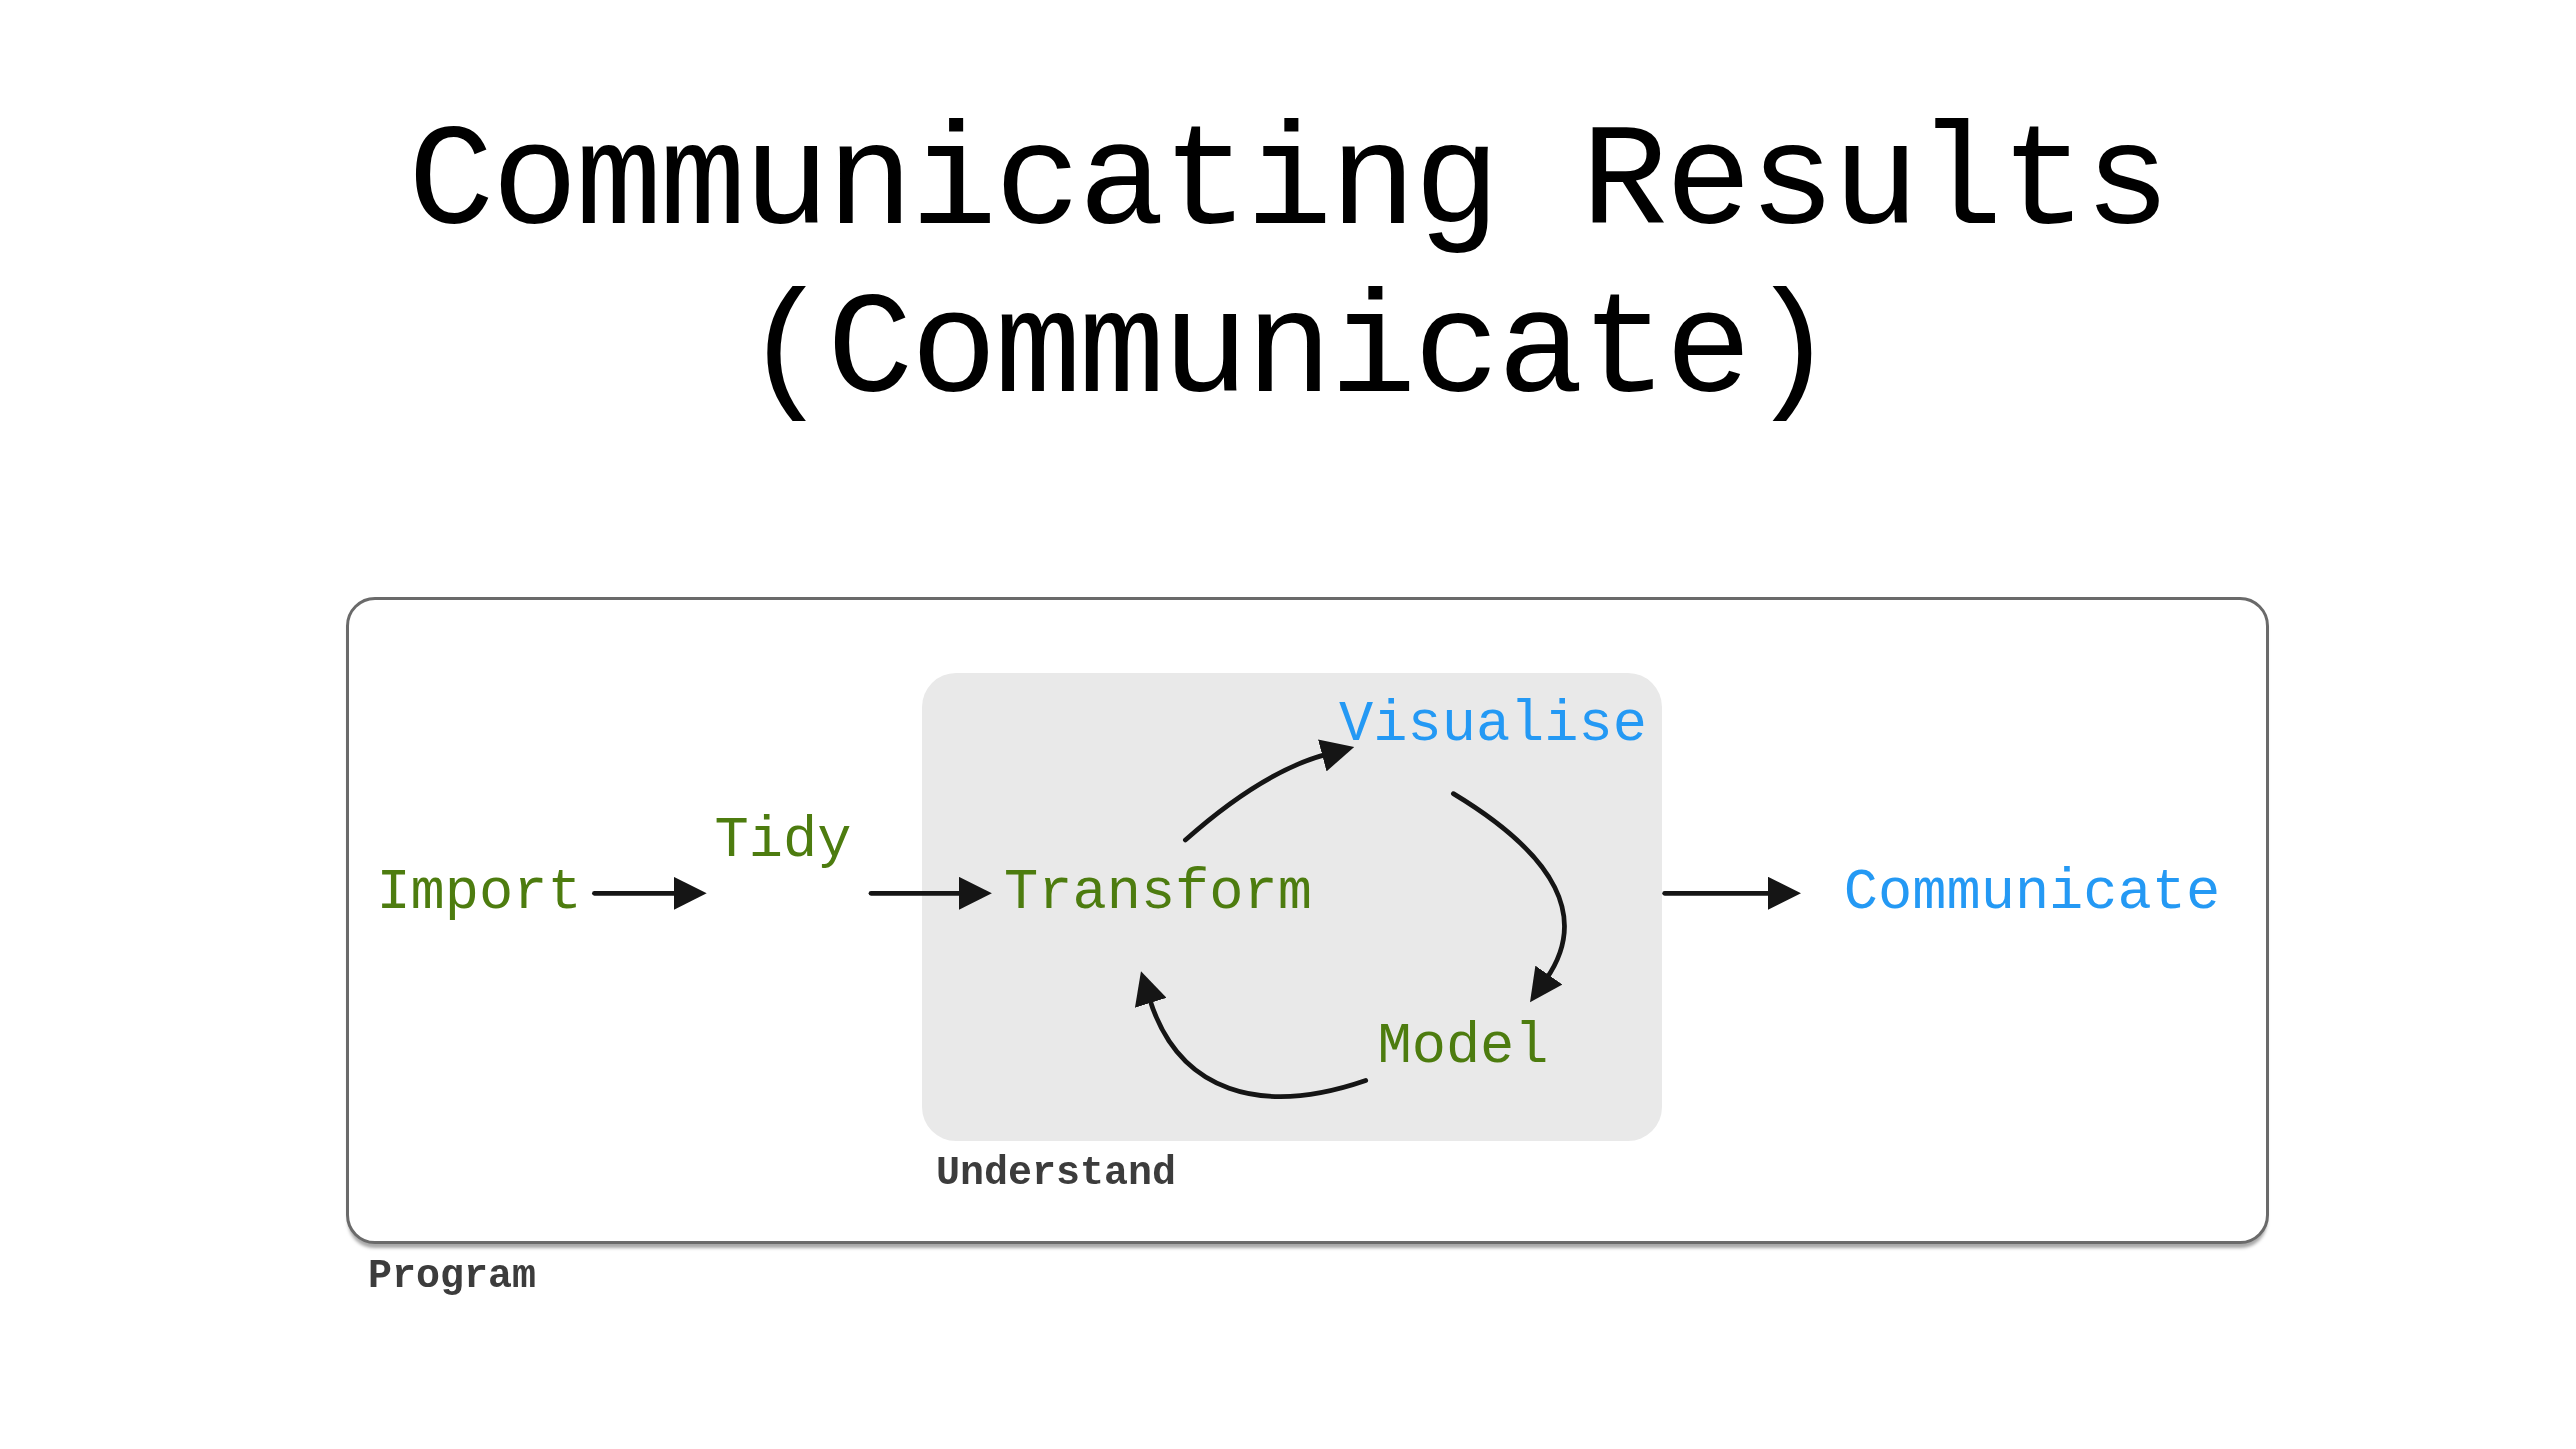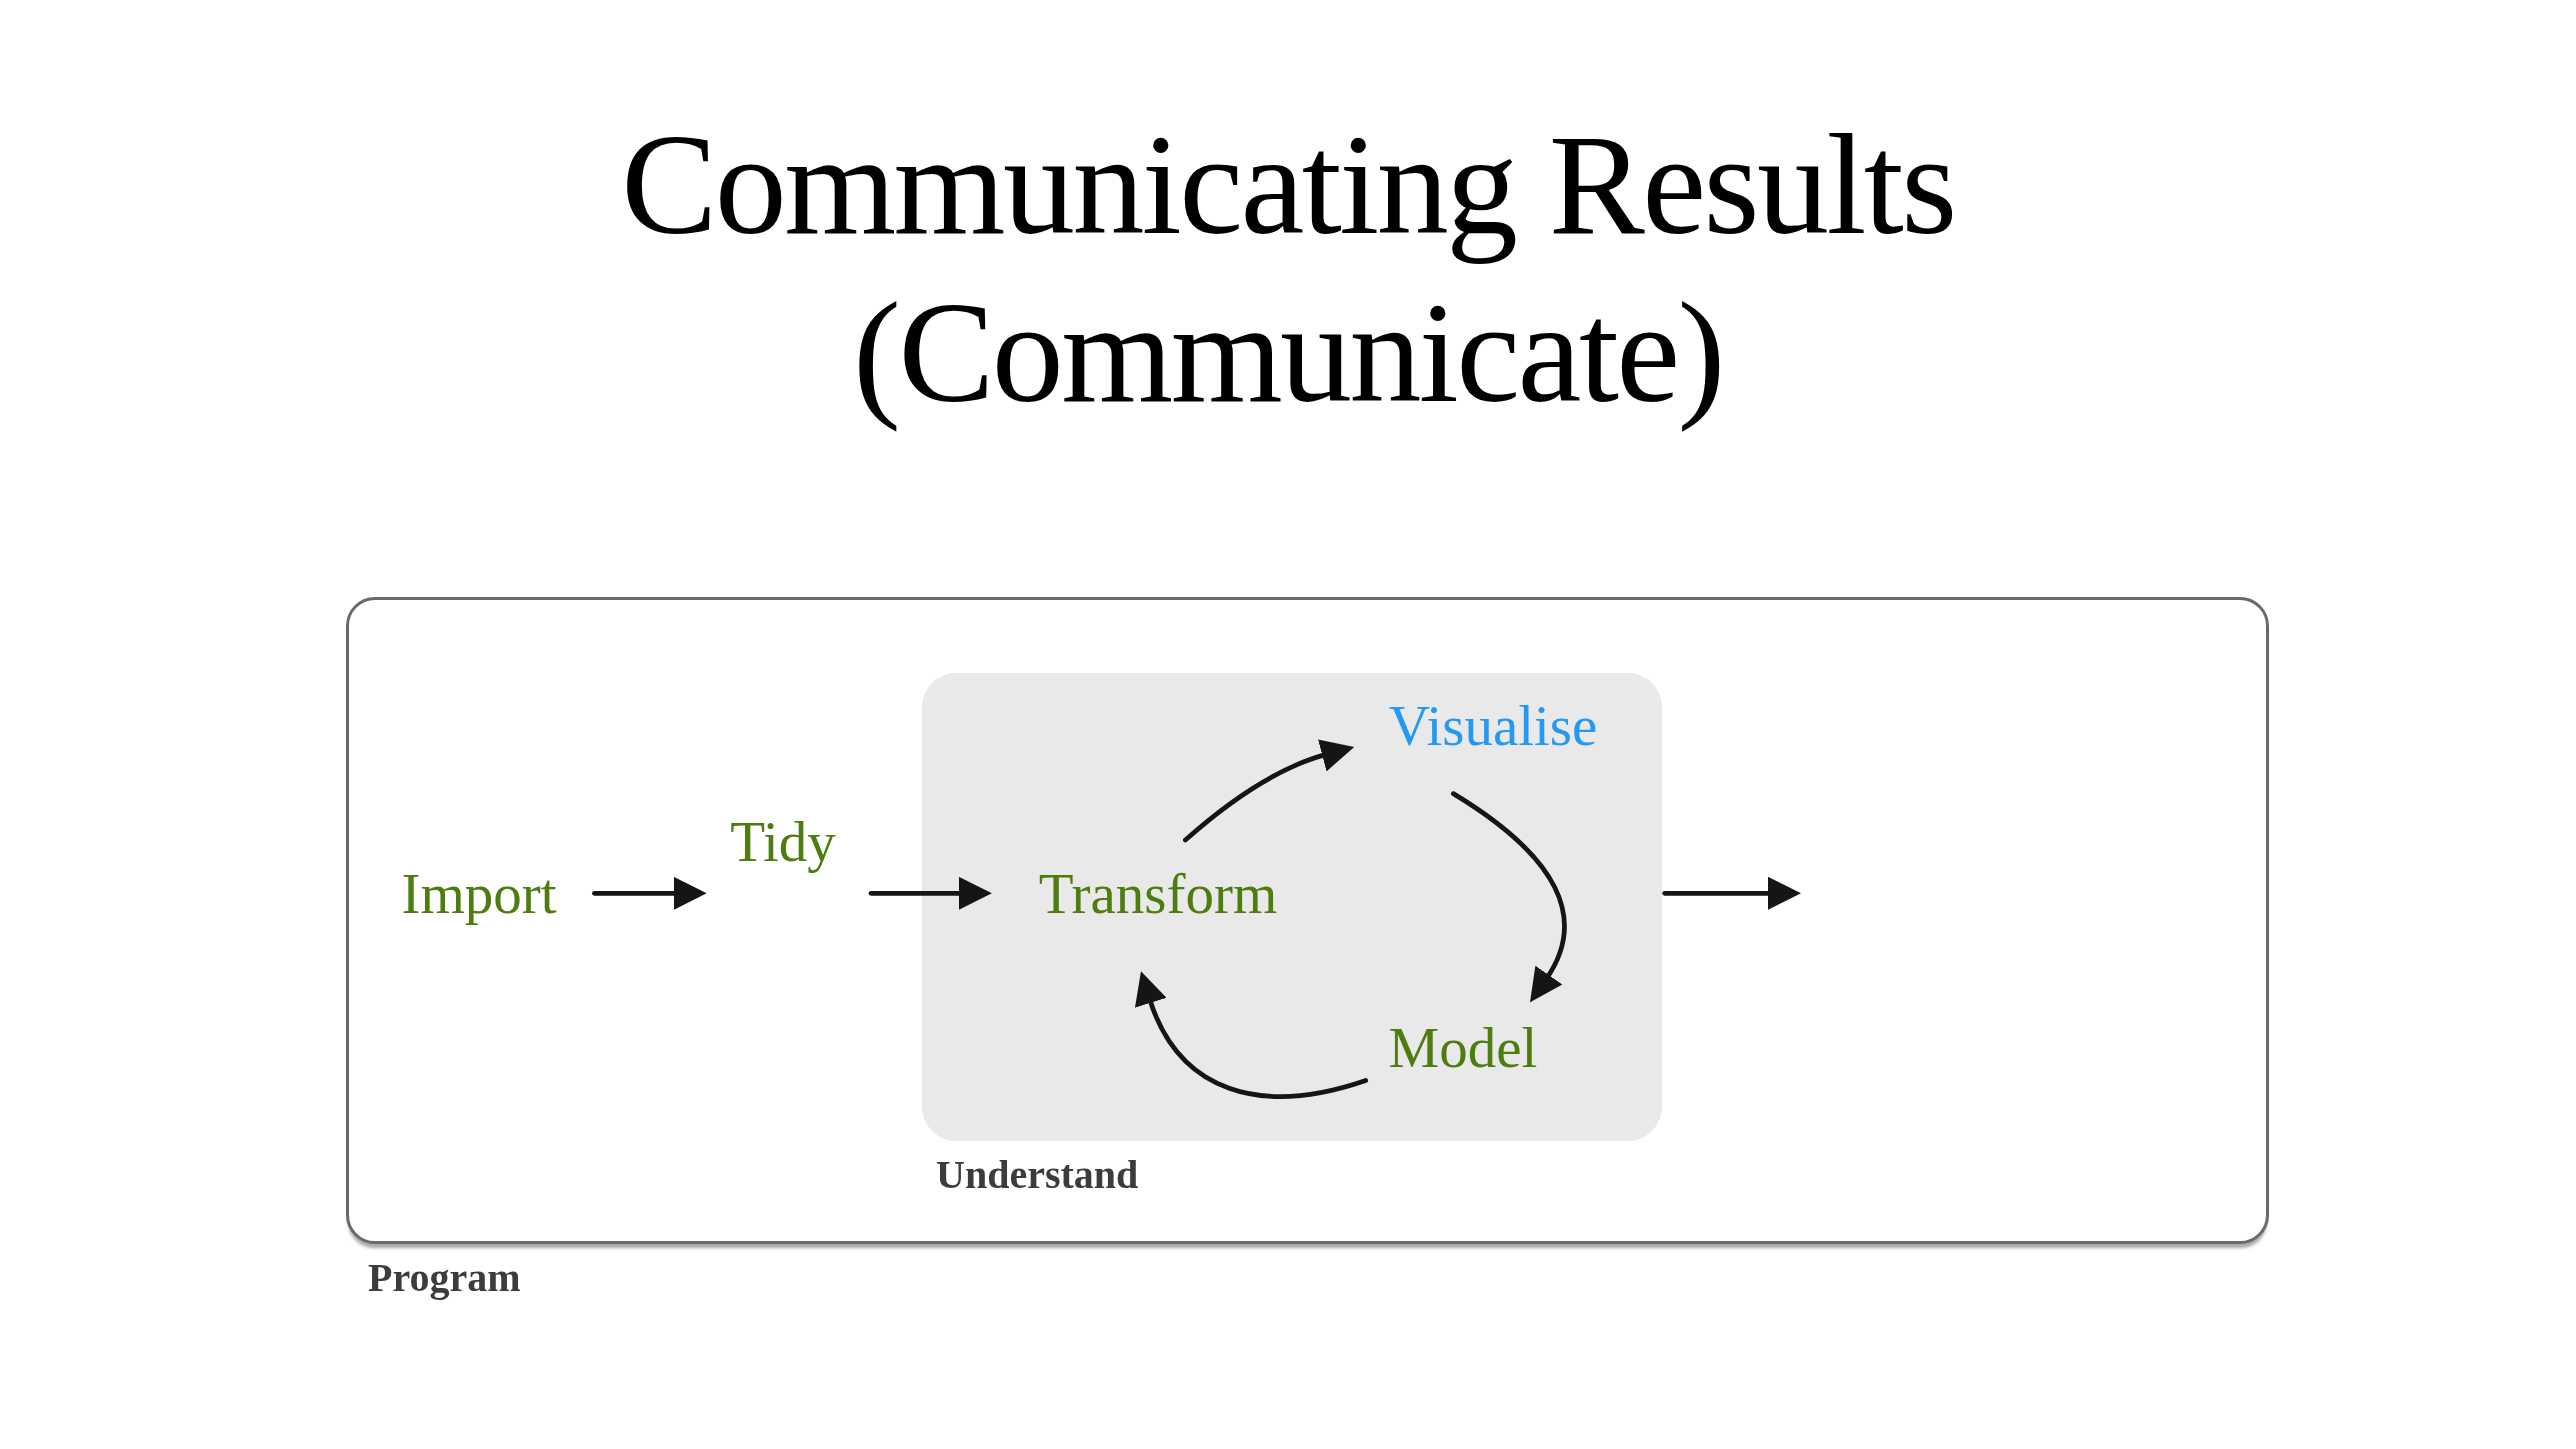--- a/index.html
+++ b/index.html
@@ -6,21 +6,21 @@
     margin: 0;
     padding: 0;
     background: #ffffff;
   }
   .slide {
     position: relative;
     width: 2576px;
     height: 1449px;
     background: #ffffff;
     overflow: hidden;
-    font-family: Liberation Serif, serif;
+    font-family: Liberation Mono, monospace;
   }
   .title {
     position: absolute;
     left: 0;
     right: 0;
     top: 101px;
     text-align: center;
     color: #000000;
     font-size: 144px;
     line-height: 1.17;
@@ -103,18 +103,19 @@
     <path class="shaft" d="M 1380 978 Q 1470 898 1545 878" marker-end="url(#ah)"></path>
     <path class="shaft" d="M 1692 924 Q 1874 1034 1800 1140" marker-end="url(#ah)"></path>
     <path class="shaft" d="M 1590 1258 C 1468 1300 1372 1272 1338 1162" marker-end="url(#ah)"></path>
   </svg>
 
   <div class="node" style="left:479px;  top:893px;">Import</div>
   <div class="node" style="left:783px;  top:841px;">Tidy</div>
   <div class="node blue" style="left:1493px; top:725px;">Visualise</div>
   <div class="node" style="left:1158px; top:893px;">Transform</div>
   <div class="node" style="left:1463px; top:1047px;">Model</div>
+  <div class="node blue" style="left:2032px; top:893px;">Communicate</div>
 
   <div class="zone-label" style="left:936px; top:1151px;text-align:right;">Understand</div>
   <div class="zone-label" style="left:368px; top:1254px;">Program</div>
 
 </div>
 
 
 </body></html>

